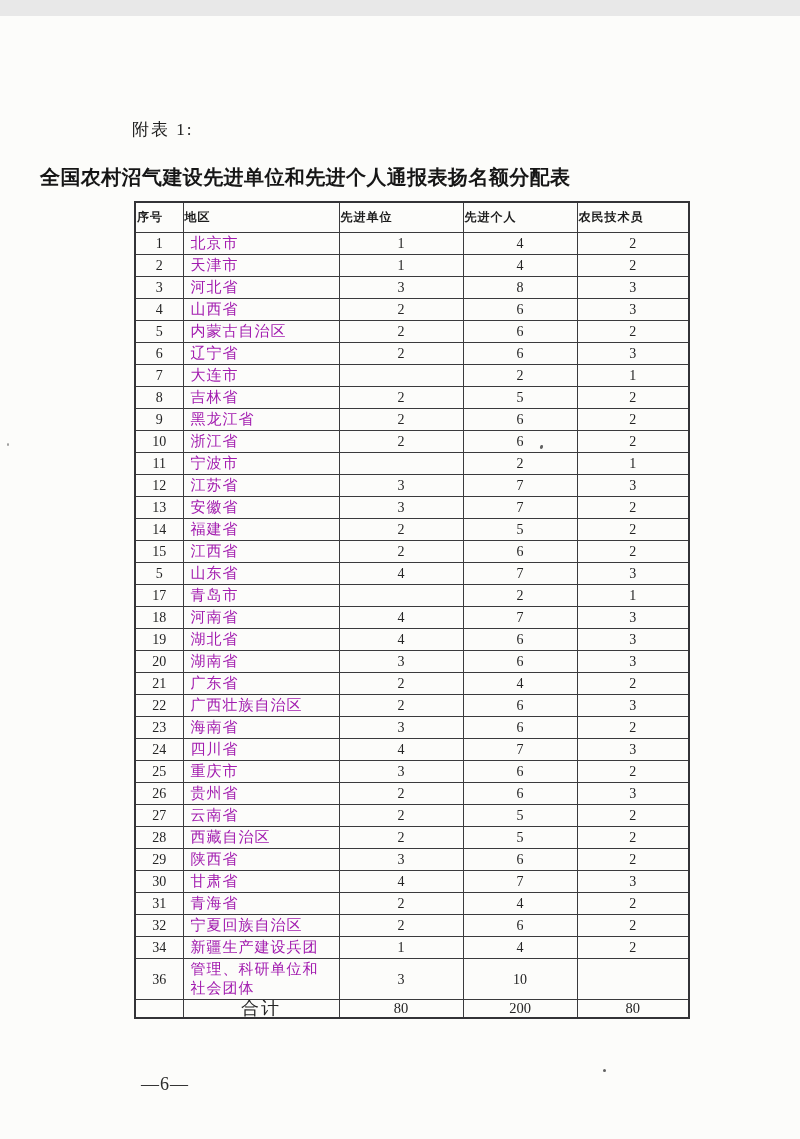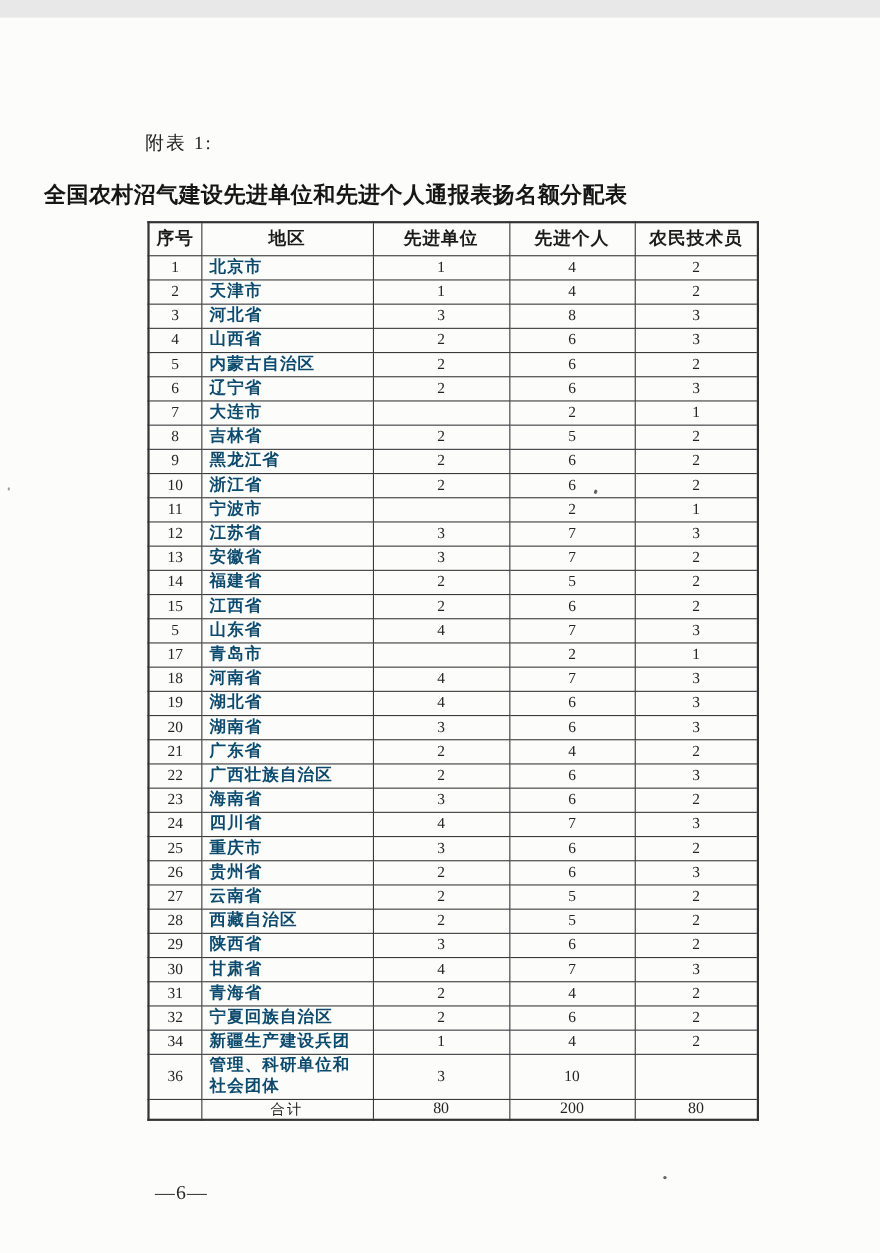--- a/index.html
+++ b/index.html
@@ -47,50 +47,49 @@
   }
   .quota-table th, .quota-table td {
     border: 1.6px solid #3a3a3c;
     vertical-align: middle;
     overflow: hidden;
   }
   .quota-table th {
     height: 27px;
     font-family: Liberation Serif, serif;
     font-weight: bold;
-    font-size: 16px;
-    text-align: center;
+    font-size: 12px;
+    text-align: left;
     color: #1b1b1b;
     letter-spacing: 1px;
   }
   .quota-table td {
     height: 19px;
     line-height: 19px;
     font-size: 14px;
     text-align: center;
     color: #242424;
     padding: 0;
   }
   .quota-table td.region {
     text-align: left;
     padding: 1px 6px 1px 7px;
     font-size: 15px;
     line-height: 19px;
     letter-spacing: 1px;
-    color: #0c4a6e;
-    font-weight: bold;
+    color: #a21caf;
   }
   .quota-table tr.total-row td {
     height: 17px;
     line-height: 17px;
     font-size: 14.5px;
   }
   .quota-table tr.total-row td.total-label {
     text-align: center;
-    font-size: 13px;
+    font-size: 18px;
     letter-spacing: 2px;
     padding: 0;
   }
   .page-number {
     position: absolute;
     left: 141px;
     top: 1058px;
     font-size: 18px;
     letter-spacing: 1px;
     color: #2a2a2a;

